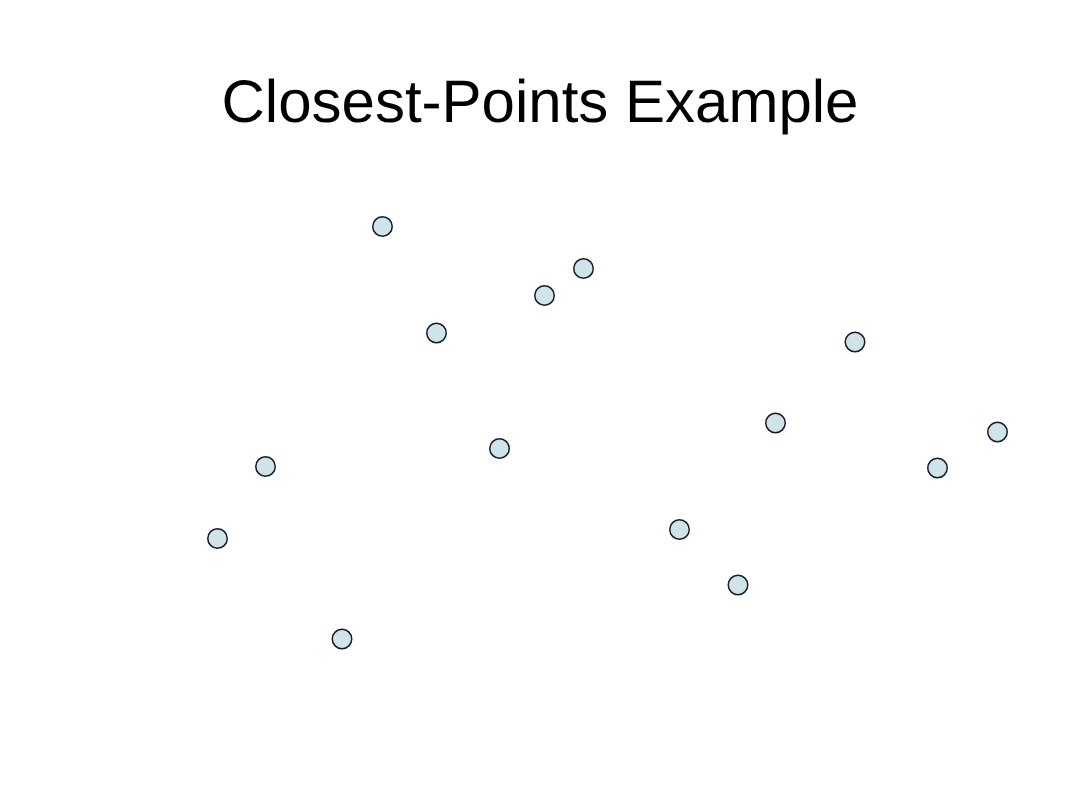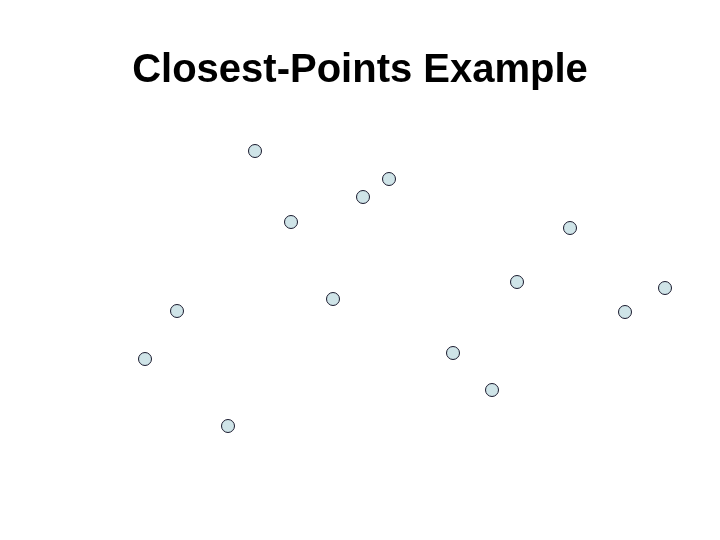--- a/index.html
+++ b/index.html
@@ -16,21 +16,21 @@
     font-family: "Liberation Sans", sans-serif;
   }
   #slide-title {
     position: absolute;
     left: 0;
     top: 44px;
     width: 720px;
     text-align: center;
     font-family: "Liberation Sans", sans-serif;
     font-size: 40px;
-    font-weight: 700;
+    font-weight: 400;
     line-height: 48px;
     color: #000000;
     letter-spacing: 0px;
     white-space: nowrap;
   }
   #point-canvas {
     position: absolute;
     left: 0;
     top: 0;
     width: 720px;

